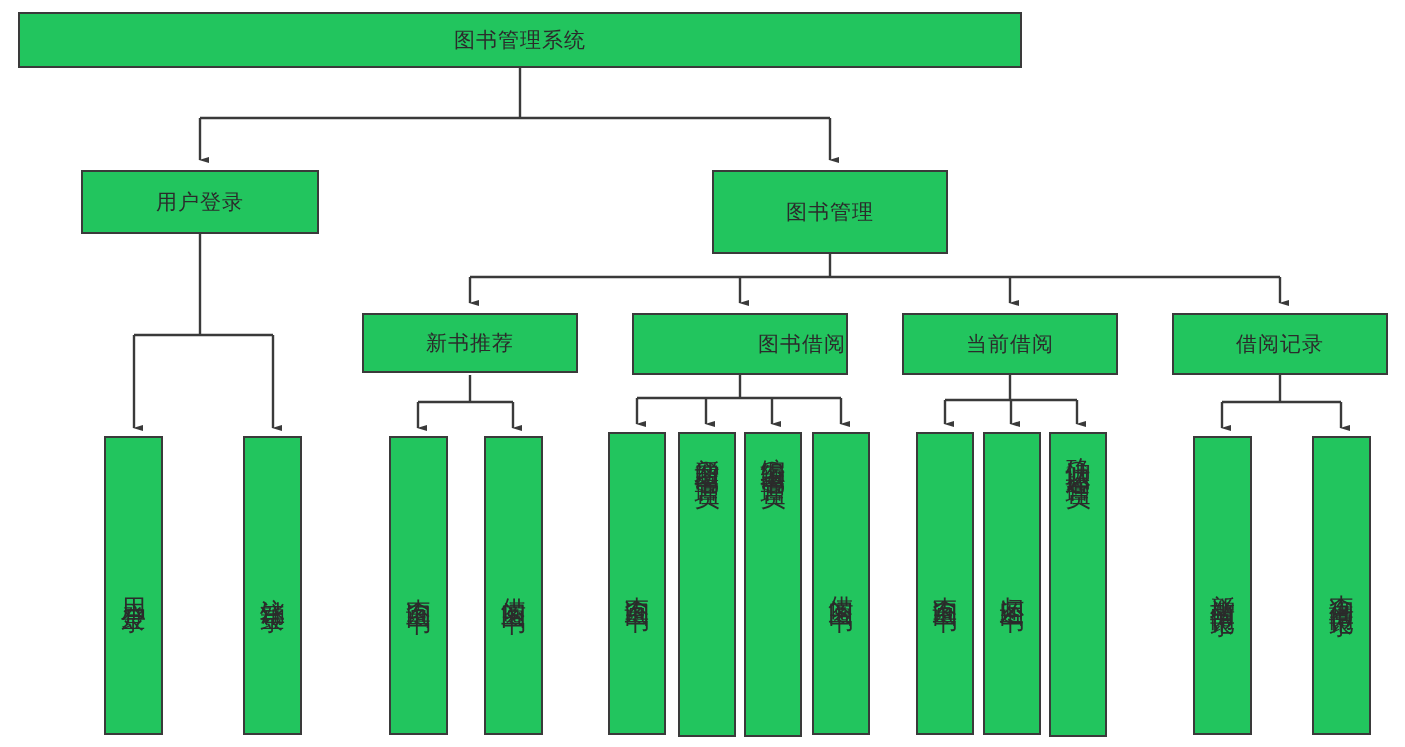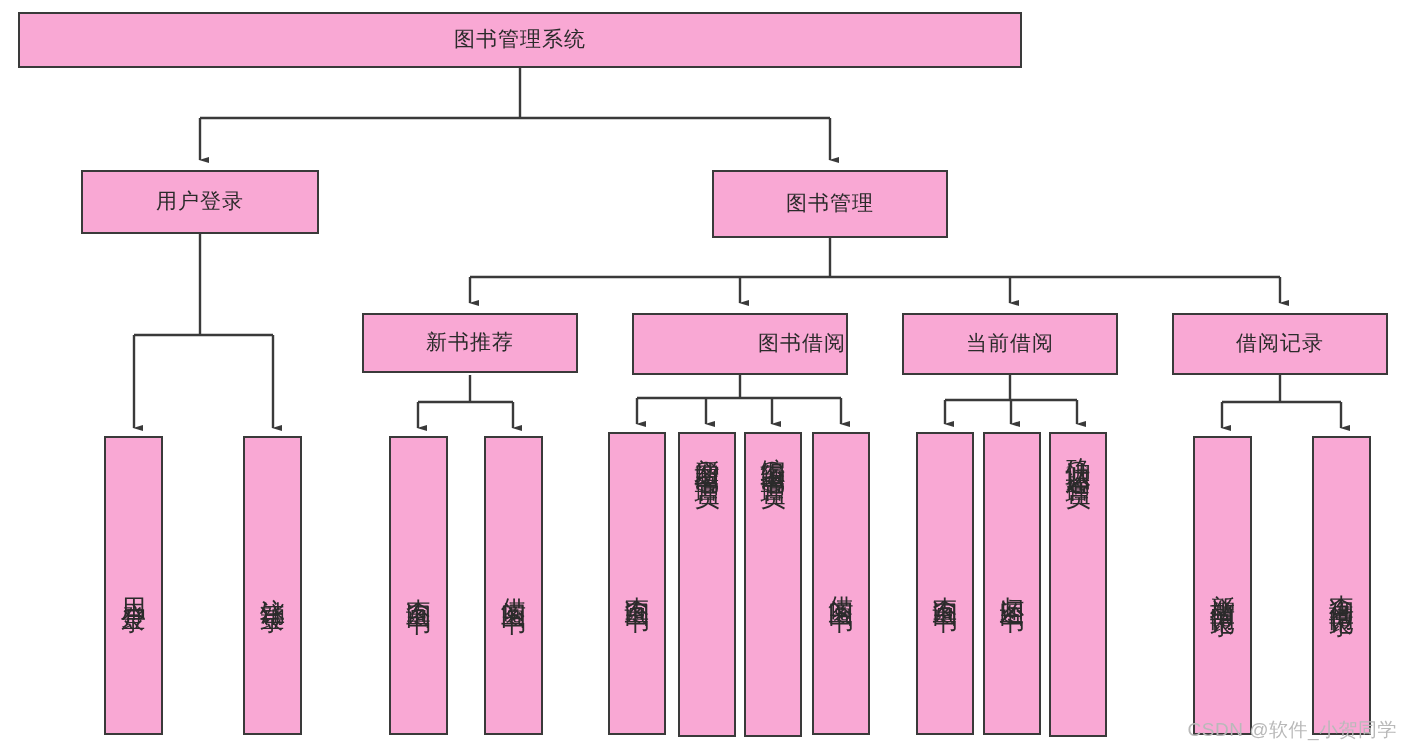--- a/index.html
+++ b/index.html
@@ -13,27 +13,26 @@
   }
   #canvas{position:absolute;left:0;top:0;width:1405px;height:747px;}
 
   
   #wires{position:absolute;left:0;top:0;width:1405px;height:747px;}
 
   
   .node{
     position:absolute;
     box-sizing:border-box;
-    background:#f9a8d4;
+    background:#22c55e;
     border:2px solid #3a3a3a;
     display:flex;
     align-items:center;
     justify-content:center;
     color:#2b2b2b;
-    font-family:Liberation Serif, serif;
   }
   .node .label{
     display:block;
     white-space:nowrap;
     line-height:1.12;
   }
 
   
   .h-node .label{font-size:21px;letter-spacing:1px;}
   .root .label{font-size:21px;}
@@ -128,21 +127,21 @@
     </g>
   </svg>
 
   <div class="node h-node root" style="left:18px;top:12px;width:1004px;height:56px;">
     <span class="label">图书管理系统</span>
   </div>
 
   <div class="node h-node" style="left:81px;top:170px;width:238px;height:64px;">
     <span class="label">用户登录</span>
   </div>
-  <div class="node h-node" style="left:712px;top:170px;width:236px;height:68px;">
+  <div class="node h-node" style="left:712px;top:170px;width:236px;height:84px;">
     <span class="label">图书管理</span>
   </div>
 
   <div class="node h-node" style="left:362px;top:313px;width:216px;height:60px;">
     <span class="label">新书推荐</span>
   </div>
   <div class="node h-node" style="left:632px;top:313px;width:216px;height:62px;justify-content:flex-end;">
     <span class="label">图书借阅</span>
   </div>
   <div class="node h-node" style="left:902px;top:313px;width:216px;height:62px;">
@@ -189,14 +188,13 @@
     <span class="label">确认归还（管理员）</span>
   </div>
 
   <div class="node v-node v-mid" style="left:1193px;top:436px;width:59px;height:299px;">
     <span class="label">新增借阅记录</span>
   </div>
   <div class="node v-node v-mid" style="left:1312px;top:436px;width:59px;height:299px;">
     <span class="label">查询借阅记录</span>
   </div>
 
-  <div id="watermark">CSDN @软件_小贺同学</div>
 </div>
 
 </body></html>

